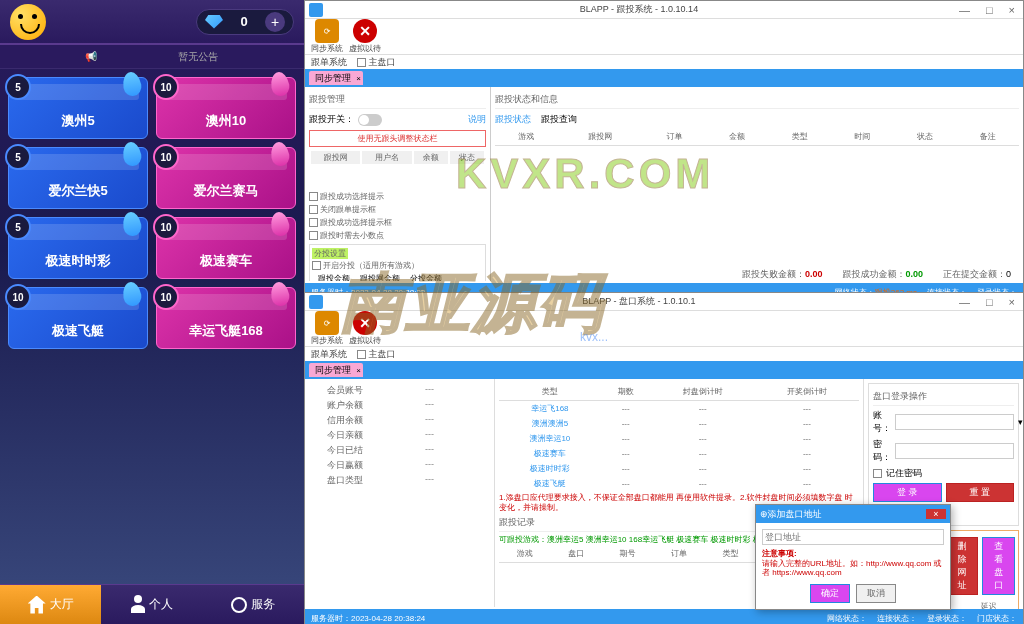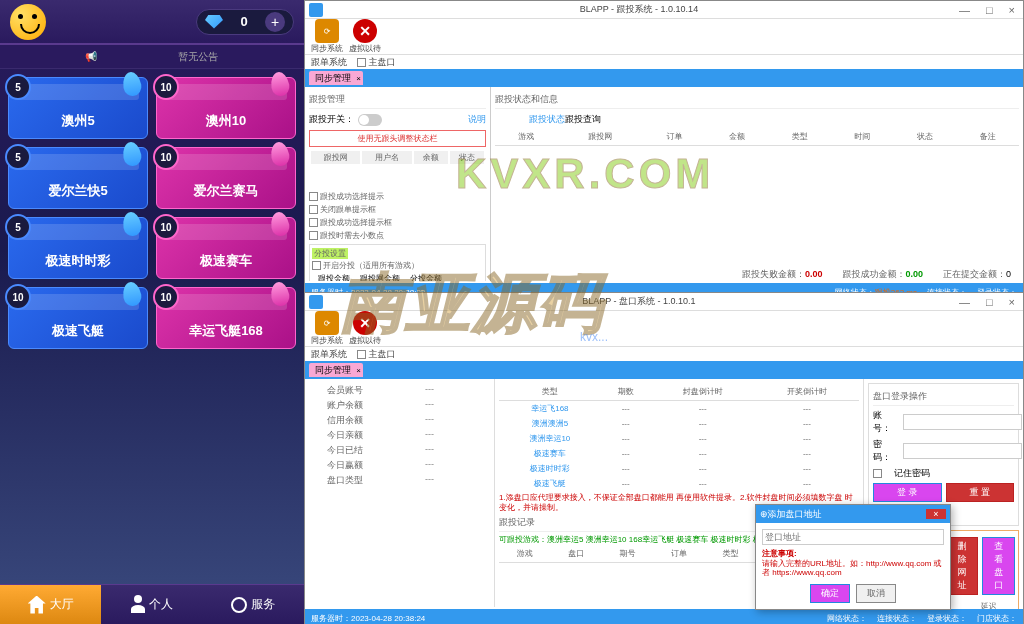--- a/index.html
+++ b/index.html
@@ -83,21 +83,21 @@
 
 
 .app2-body { display: flex; height: calc(100% - 106px); }
 .info-panel { width: 190px; padding: 4px; border-right: 1px solid #ddd; }
 .info-row { display: flex; font-size: 9px; padding: 1px 0; }
 .info-label { width: 60px; color: #666; text-align: right; padding-right: 6px; }
 .info-val { flex: 1; color: #444; text-align: center; }
 .main-panel { flex: 1; padding: 4px; position: relative; }
 .right-sidebar { width: 160px; border-left: 1px solid #ddd; padding: 4px; }
 .login-box { border: 1px solid #ddd; padding: 4px; }
-.login-row { display: flex; align-items: center; gap: 12px; margin: 3px 0; font-size: 9px; }
+.login-row { display: flex; align-items: center; gap: 4px; margin: 3px 0; font-size: 9px; }
 .login-row input { flex: 1; height: 16px; border: 1px solid #ccc; font-size: 9px; }
 .btn { padding: 2px 10px; font-size: 9px; border: 1px solid #888; cursor: pointer; text-align: center; }
 .btn-blue { background: #d946ef; color: #fff; border-color: #2288dd; }
 .btn-orange { background: #ee8833; color: #fff; border-color: #dd7722; }
 .btn-red { background: #cc3333; color: #fff; border-color: #bb2222; }
 .btn-gray { background: #f0f0f0; color: #666; }
 .btn-row { display: flex; gap: 4px; margin: 3px 0; }
 .btn-row .btn { flex: 1; }
 .action-btns { border: 1px solid #eeaa66; padding: 3px; margin-top: 4px; }
 .orange-text { color: #ee6600; font-size: 8px; }
@@ -276,21 +276,21 @@
             <span style="width:44px;font-size:8px;text-align:center">跟投金额</span>
             <span style="width:44px;font-size:8px;text-align:center">跟投网金额</span>
             <span style="width:44px;font-size:8px;text-align:center">分投金额</span>
           </div>
         
       </div>
 
     </div>
     <div class="right-panel">
       <div class="panel-title">跟投状态和信息</div>
-      <div style="display:flex;font-size:9px;padding:2px 0;margin-left:34px;">
+      <div style="display:flex;gap:10px;font-size:9px;padding:2px 0;">
         <span class="link">跟投状态</span>
         <span>跟投查询</span>
       </div>
       <table class="big-table">
         <tbody>
             <tr id="app1-right-cols">
               <th>游戏</th>
               <th>跟投网</th>
               <th>订单</th>
               <th>金额</th>

